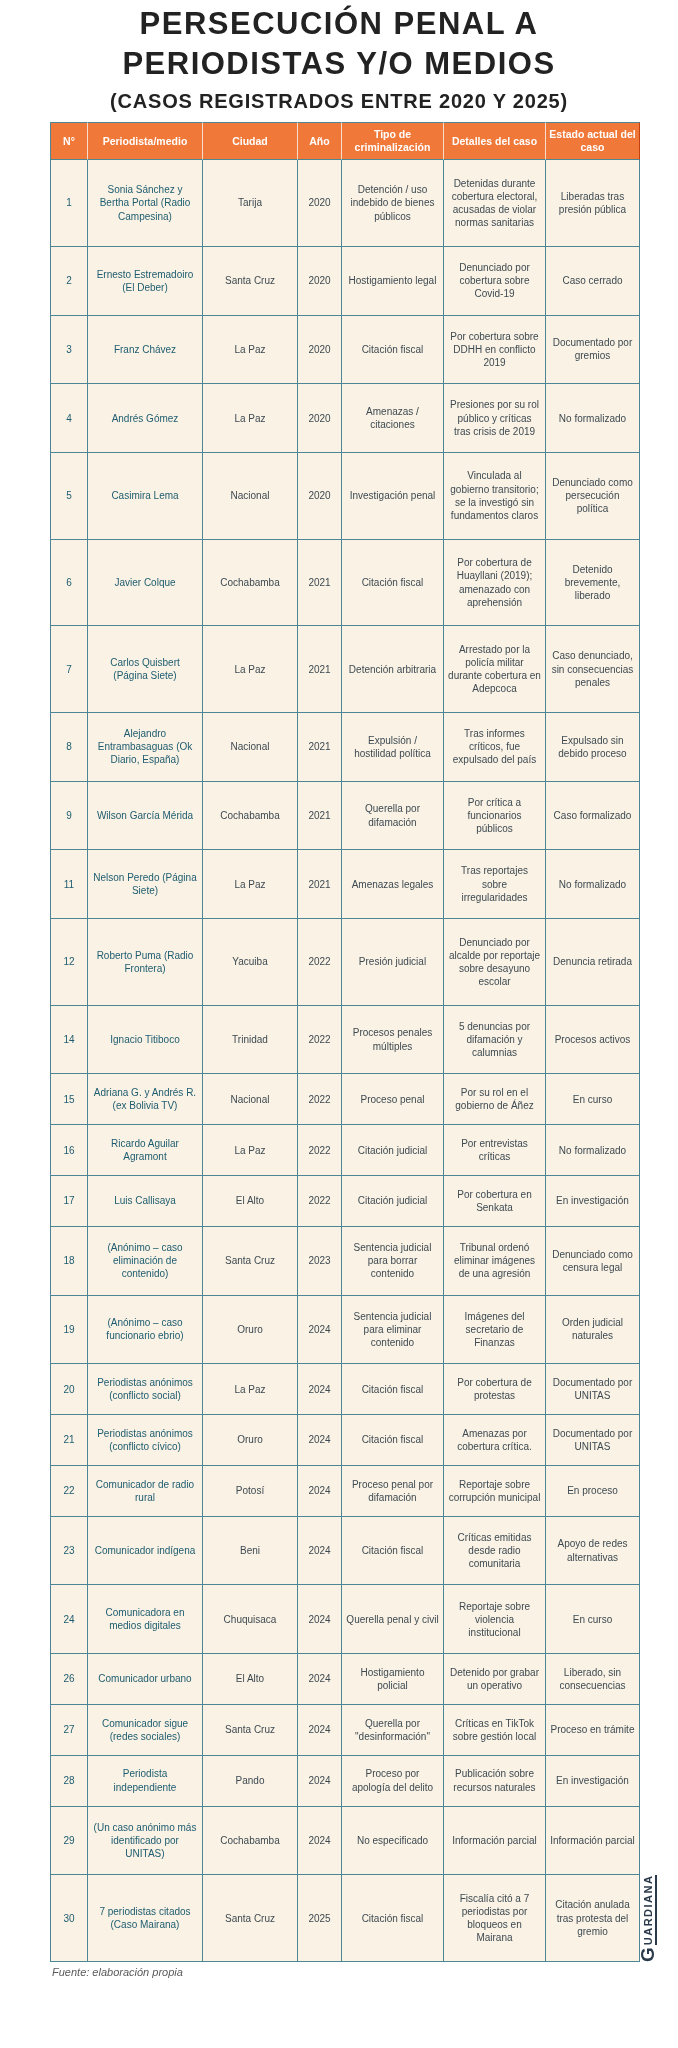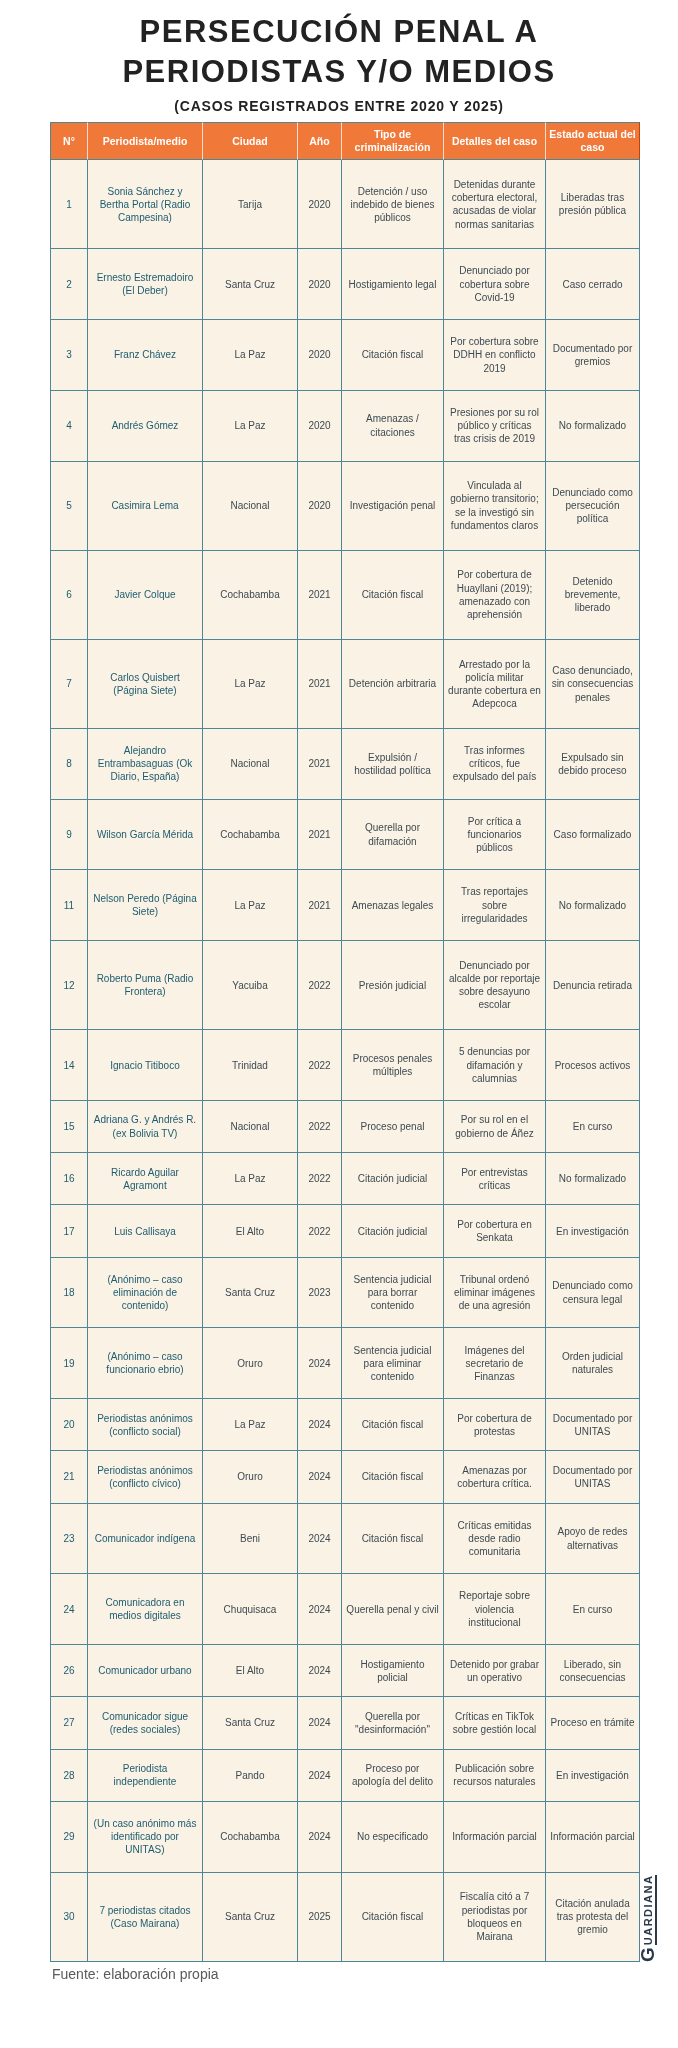--- a/index.html
+++ b/index.html
@@ -8,31 +8,31 @@
     background: #ffffff;
     font-family: "Liberation Sans", "DejaVu Sans", sans-serif;
   }
   .page {
     position: relative;
     width: 678px;
     height: 2048px;
     background: #ffffff;
     overflow: hidden;
   }
-  .header { text-align: center; padding-top: 12px; }
+  .header { text-align: center; padding-top: 4px; }
   .title {
     font-size: 31px;
     font-weight: 800;
     letter-spacing: 1.5px;
     line-height: 40px;
     color: #222222;
     margin: 0 auto;
   }
   .subtitle {
-    font-size: 14px;
+    font-size: 20px;
     font-weight: 800;
     letter-spacing: 0.8px;
     color: #222222;
     margin-top: 6px;
   }
   .tbl-wrap { position: absolute; left: 50px; top: 122px; }
   table.tbl {
     border-collapse: separate;
     border-spacing: 0;
     table-layout: fixed;
@@ -67,21 +67,22 @@
   }
   .tbl td:first-child { border-left: 1px solid #4d8796; }
   .tbl td.c-num, .tbl td.c-name {
     color: #1d5c70;
     font-weight: 400;
   }
   .source {
     position: absolute;
     left: 52px;
     top: 1966px;
-    font-size: 14px;
+    font-style: italic;
+    font-size: 11px;
     color: #5a5a5a;
   }
   .logo {
     position: absolute;
     left: 638px;
     top: 1962px;
     transform: rotate(-90deg);
     transform-origin: top left;
     display: flex;
     align-items: flex-end;
@@ -305,20 +306,29 @@
           <tr>
             <td class="c-num">21</td>
             <td class="c-name">Periodistas anónimos (conflicto cívico)</td>
             <td class="c-city">Oruro</td>
             <td class="c-year">2024</td>
             <td class="c-type">Citación fiscal</td>
             <td class="c-details">Amenazas por cobertura crítica.</td>
             <td class="c-status">Documentado por UNITAS</td>
           </tr>
           <tr>
+            <td class="c-num">22</td>
+            <td class="c-name">Comunicador de radio rural</td>
+            <td class="c-city">Potosí</td>
+            <td class="c-year">2024</td>
+            <td class="c-type">Proceso penal por difamación</td>
+            <td class="c-details">Reportaje sobre corrupción municipal</td>
+            <td class="c-status">En proceso</td>
+          </tr>
+          <tr>
             <td class="c-num">23</td>
             <td class="c-name">Comunicador indígena</td>
             <td class="c-city">Beni</td>
             <td class="c-year">2024</td>
             <td class="c-type">Citación fiscal</td>
             <td class="c-details">Críticas emitidas desde radio comunitaria</td>
             <td class="c-status">Apoyo de redes alternativas</td>
           </tr>
           <tr>
             <td class="c-num">24</td>

